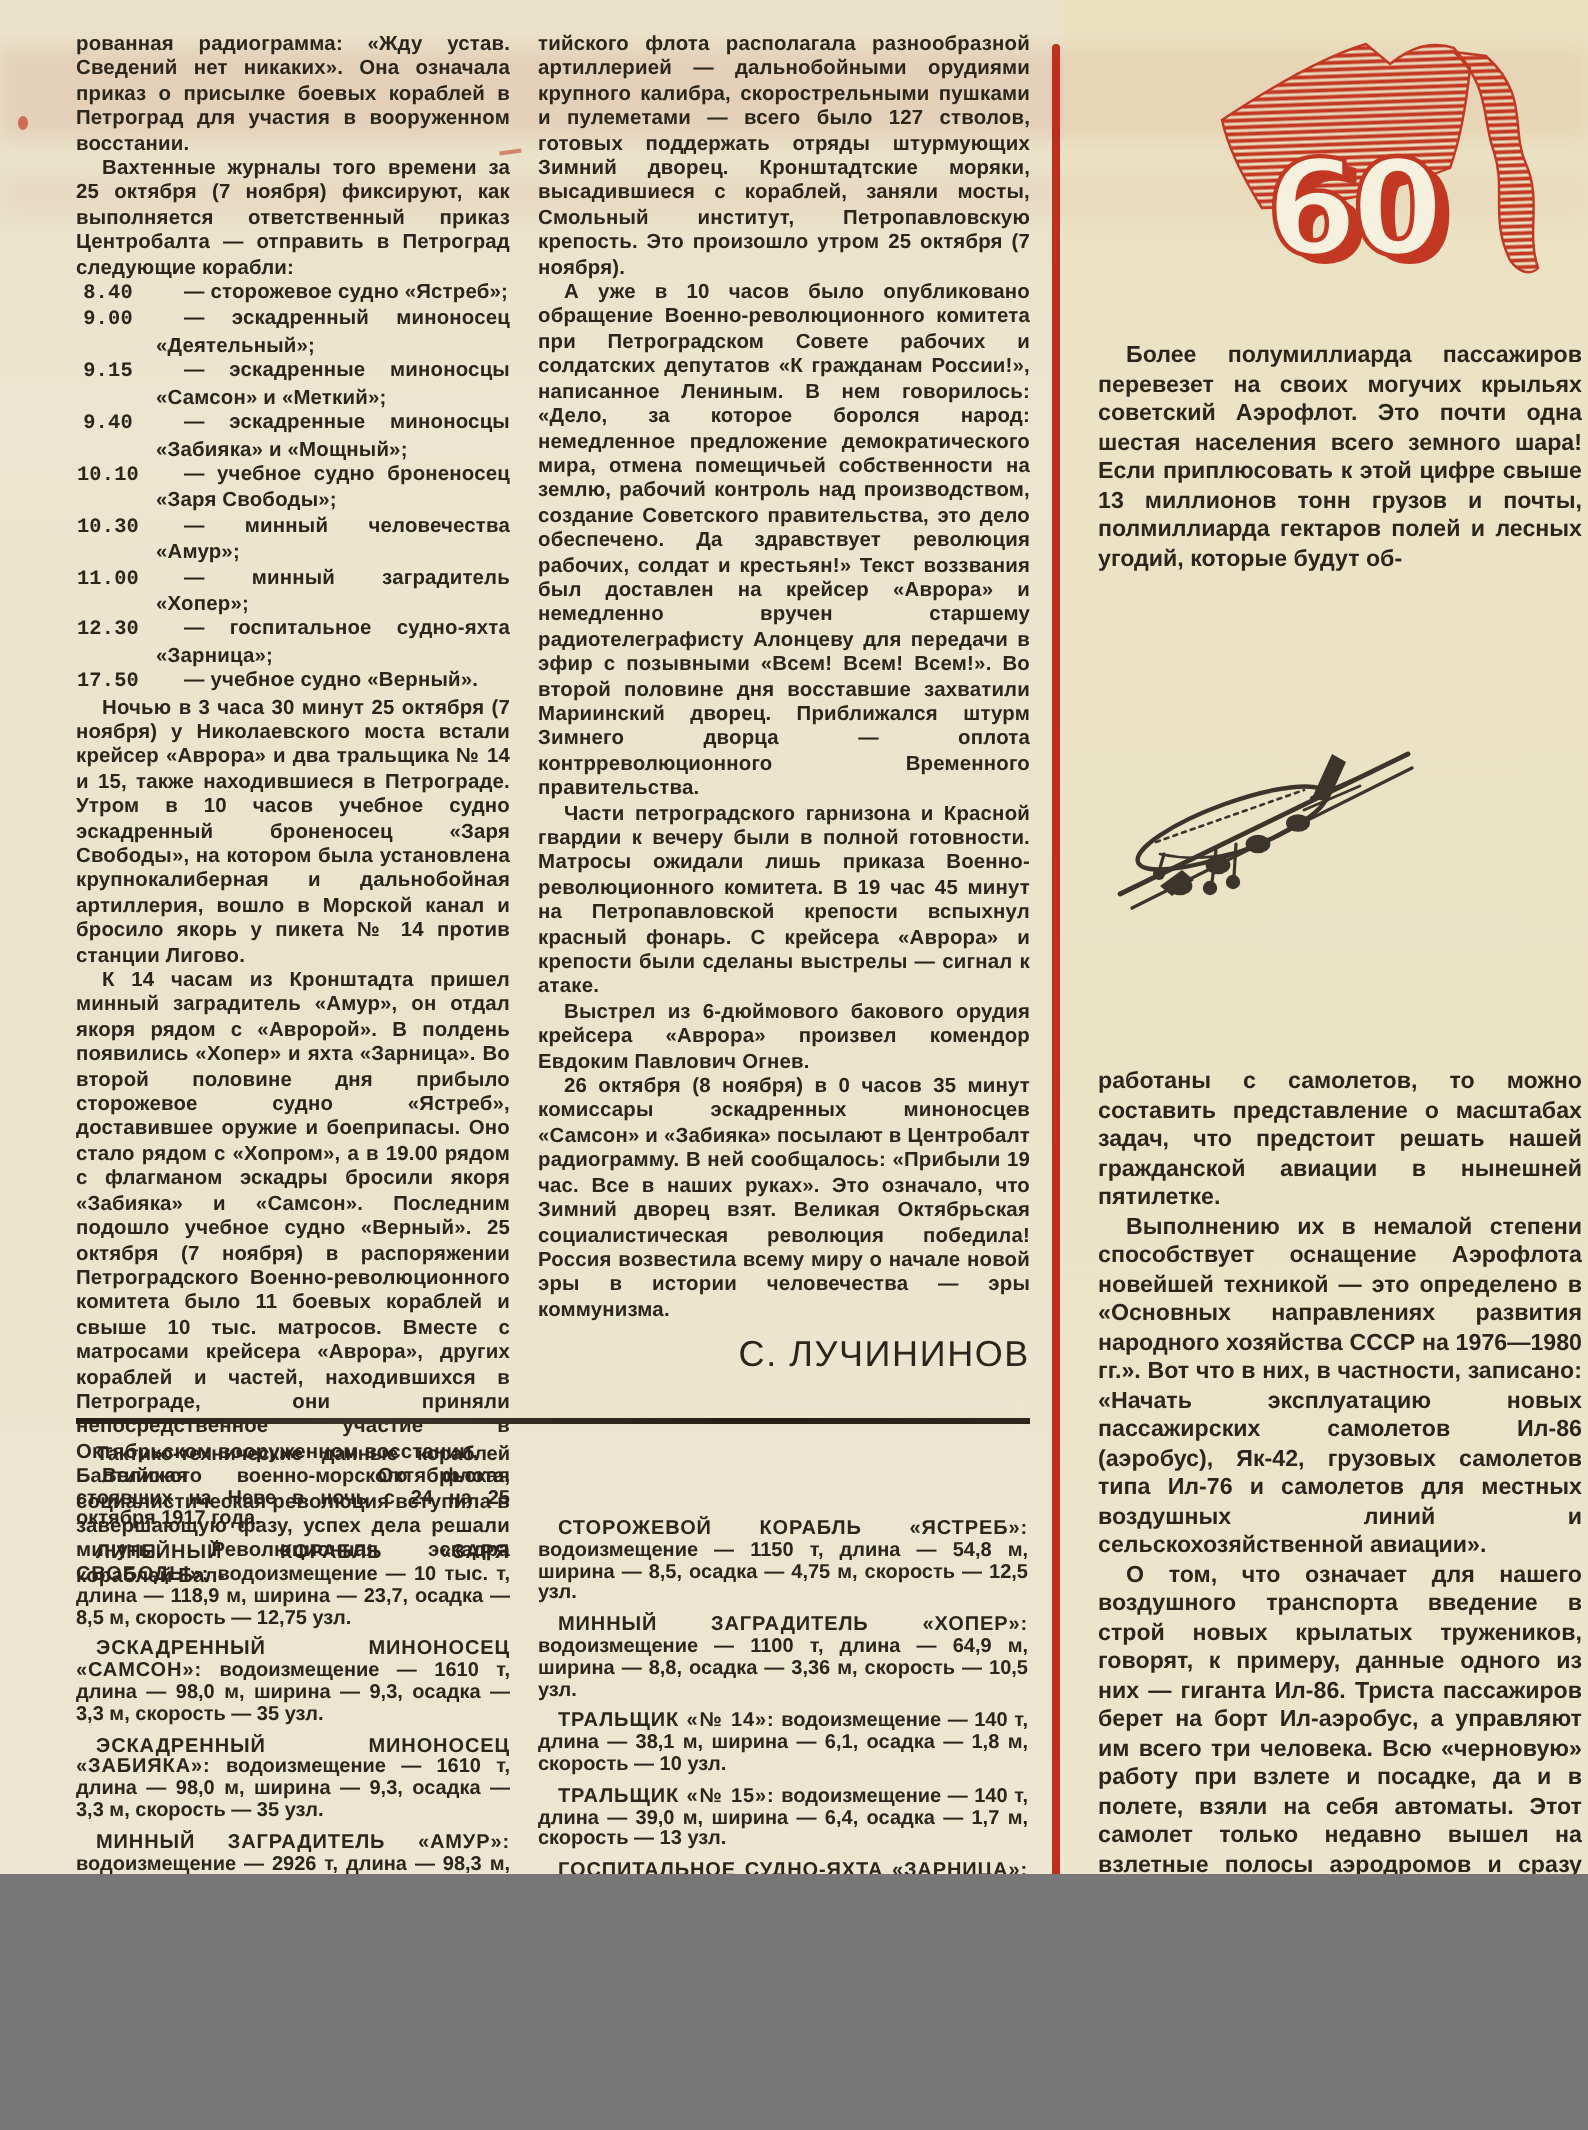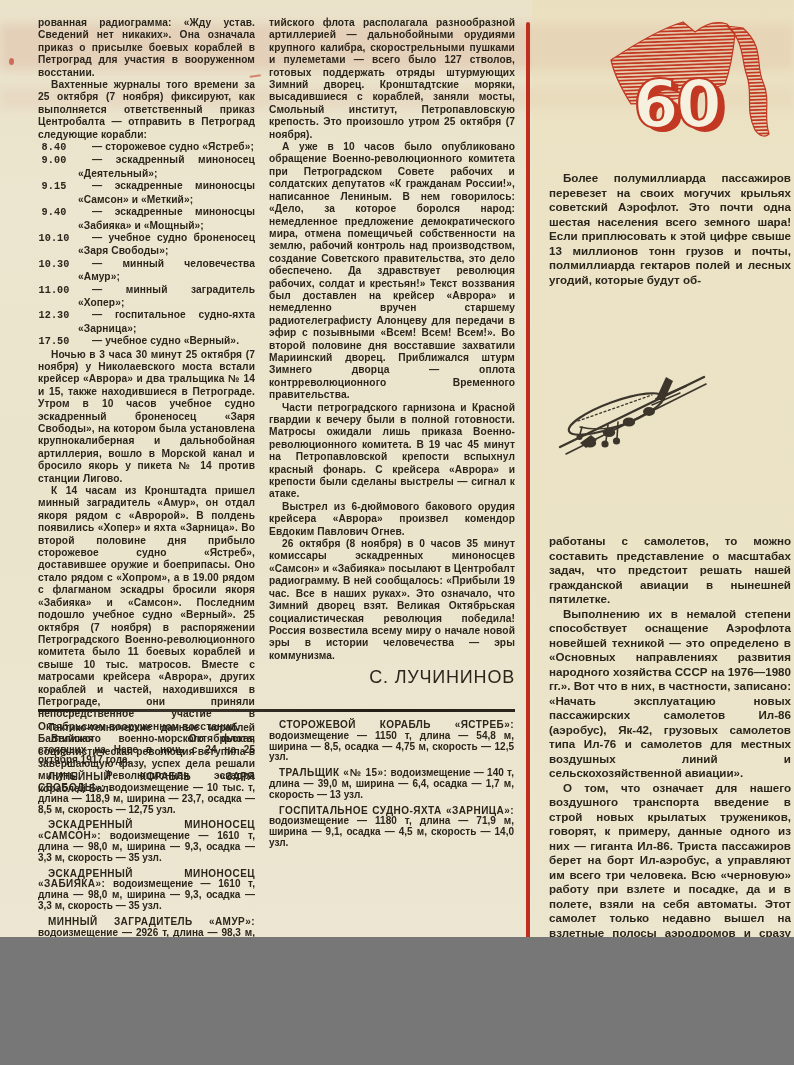--- a/index.html
+++ b/index.html
@@ -88,22 +88,24 @@
   <div class="redline"></div>
 
   <div class="specs" style="left:38px;top:723px;width:217px;">
     <p class="intro">Тактико-технические данные кораблей Балтийского военно-морского флота, стоявших на Неве в ночь с 24 на 25 октября 1917 года.</p>
     <p class="spec"><b>ЛИНЕЙНЫЙ КОРАБЛЬ «ЗАРЯ СВОБОДЫ»:</b><span> водоизмещение — 10 тыс. т, длина — 118,9 м, ширина — 23,7, осадка — 8,5 м, скорость — 12,75 узл.</span></p>
     <p class="spec"><b>ЭСКАДРЕННЫЙ МИНОНОСЕЦ «САМСОН»:</b><span> водоизмещение — 1610 т, длина — 98,0 м, ширина — 9,3, осадка — 3,3 м, скорость — 35 узл.</span></p>
     <p class="spec"><b>ЭСКАДРЕННЫЙ МИНОНОСЕЦ «ЗАБИЯКА»:</b><span> водоизмещение — 1610 т, длина — 98,0 м, ширина — 9,3, осадка — 3,3 м, скорость — 35 узл.</span></p>
     <p class="spec"><b>МИННЫЙ ЗАГРАДИТЕЛЬ «АМУР»:</b><span> водоизмещение — 2926 т, длина — 98,3 м, ширина — 14,0, осадка — 4,7 м, скорость — 17,3 узл.</span></p>
   </div>
 
-  <div class="specs" style="left:269px;top:720px;width:245px;">
+  <div class="specs" style="left:269px;top:760px;width:245px;">
     <p class="spec"><b>СТОРОЖЕВОЙ КОРАБЛЬ «ЯСТРЕБ»:</b><span> водоизмещение — 1150 т, длина — 54,8 м, ширина — 8,5, осадка — 4,75 м, скорость — 12,5 узл.</span></p>
+    <p class="spec"><b>МИННЫЙ ЗАГРАДИТЕЛЬ «ХОПЕР»:</b><span> водоизмещение — 1100 т, длина — 64,9 м, ширина — 8,8, осадка — 3,36 м, скорость — 10,5 узл.</span></p>
+    <p class="spec"><b>ТРАЛЬЩИК «№ 14»:</b><span> водоизмещение — 140 т, длина — 38,1 м, ширина — 6,1, осадка — 1,8 м, скорость — 10 узл.</span></p>
     <p class="spec"><b>ТРАЛЬЩИК «№ 15»:</b><span> водоизмещение — 140 т, длина — 39,0 м, ширина — 6,4, осадка — 1,7 м, скорость — 13 узл.</span></p>
     <p class="spec"><b>ГОСПИТАЛЬНОЕ СУДНО-ЯХТА «ЗАРНИЦА»:</b><span> водоизмещение — 1180 т, длина — 71,9 м, ширина — 9,1, осадка — 4,5 м, скорость — 14,0 узл.</span></p>
   </div>
 
   <svg class="emblem" width="208" height="150" viewBox="0 0 208 150">
     <defs>
       <pattern id="redhatch" width="7" height="3.4" patternUnits="userSpaceOnUse" patternTransform="rotate(-2)">
         <line x1="0" y1="1.7" x2="7" y2="1.7" stroke="#c23822" stroke-width="1.9"></line>
       </pattern>
     </defs>

